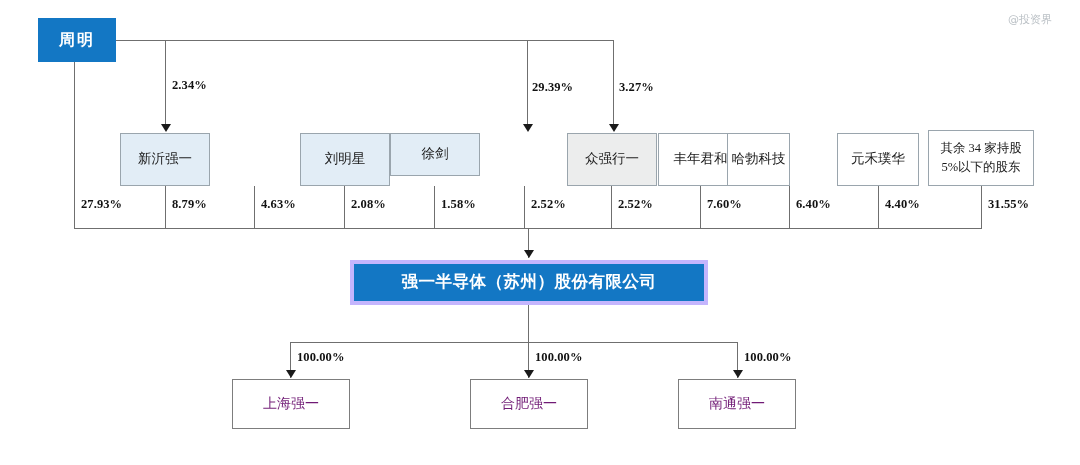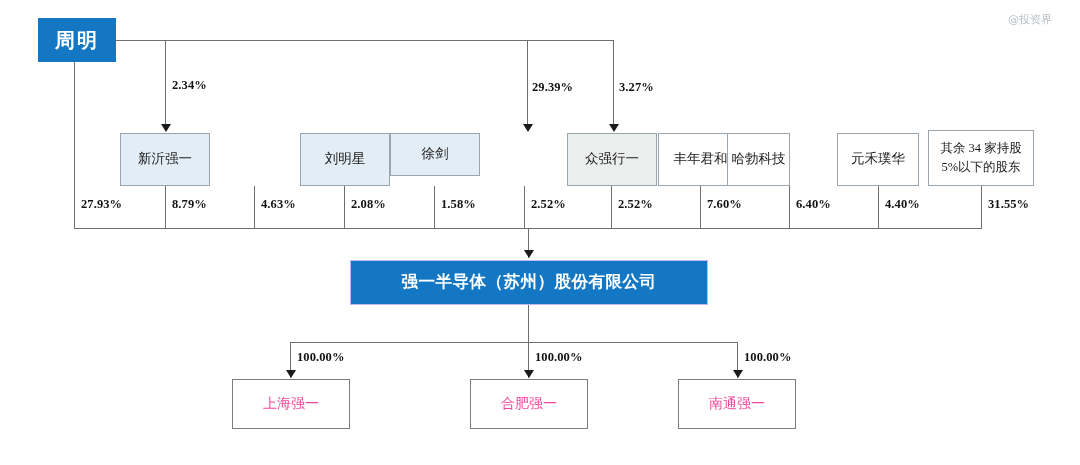--- a/index.html
+++ b/index.html
@@ -52,46 +52,46 @@
     color: #121212;
     white-space: nowrap;
     letter-spacing: 0.1px;
   }
 
   
   .node-root {
     background: #1377c4;
     color: #ffffff;
     font-weight: bold;
-    font-size: 20px;
+    font-size: 16px;
     letter-spacing: 2px;
     border: 1px solid #1377c4;
   }
   .node-company {
     background: #1377c4;
     color: #ffffff;
     font-weight: bold;
     font-size: 16.5px;
     letter-spacing: 0.5px;
-    border: 1px solid #c4b5fd;
+    border: 4px solid #c4b5fd;
   }
   .node-sh {
     border: 1px solid #9aa5ad;
     font-size: 13.5px;
     color: #1a1a1a;
   }
   .fill-blue  { background: #e2edf6; }
   .fill-gray  { background: #eceded; }
   .fill-white { background: #ffffff; }
   .node-sh.two-line { font-size: 12.5px; line-height: 1.5; }
   .node-sub {
     border: 1px solid #7d7d7d;
     background: #ffffff;
     font-size: 14px;
-    color: #ec4899;
+    color: #701a75;
   }
 
   .watermark {
     position: absolute;
     font-size: 11px;
     color: #b9bfc4;
     font-family: "DejaVu Sans", sans-serif;
     white-space: nowrap;
     user-select: none;
   }

